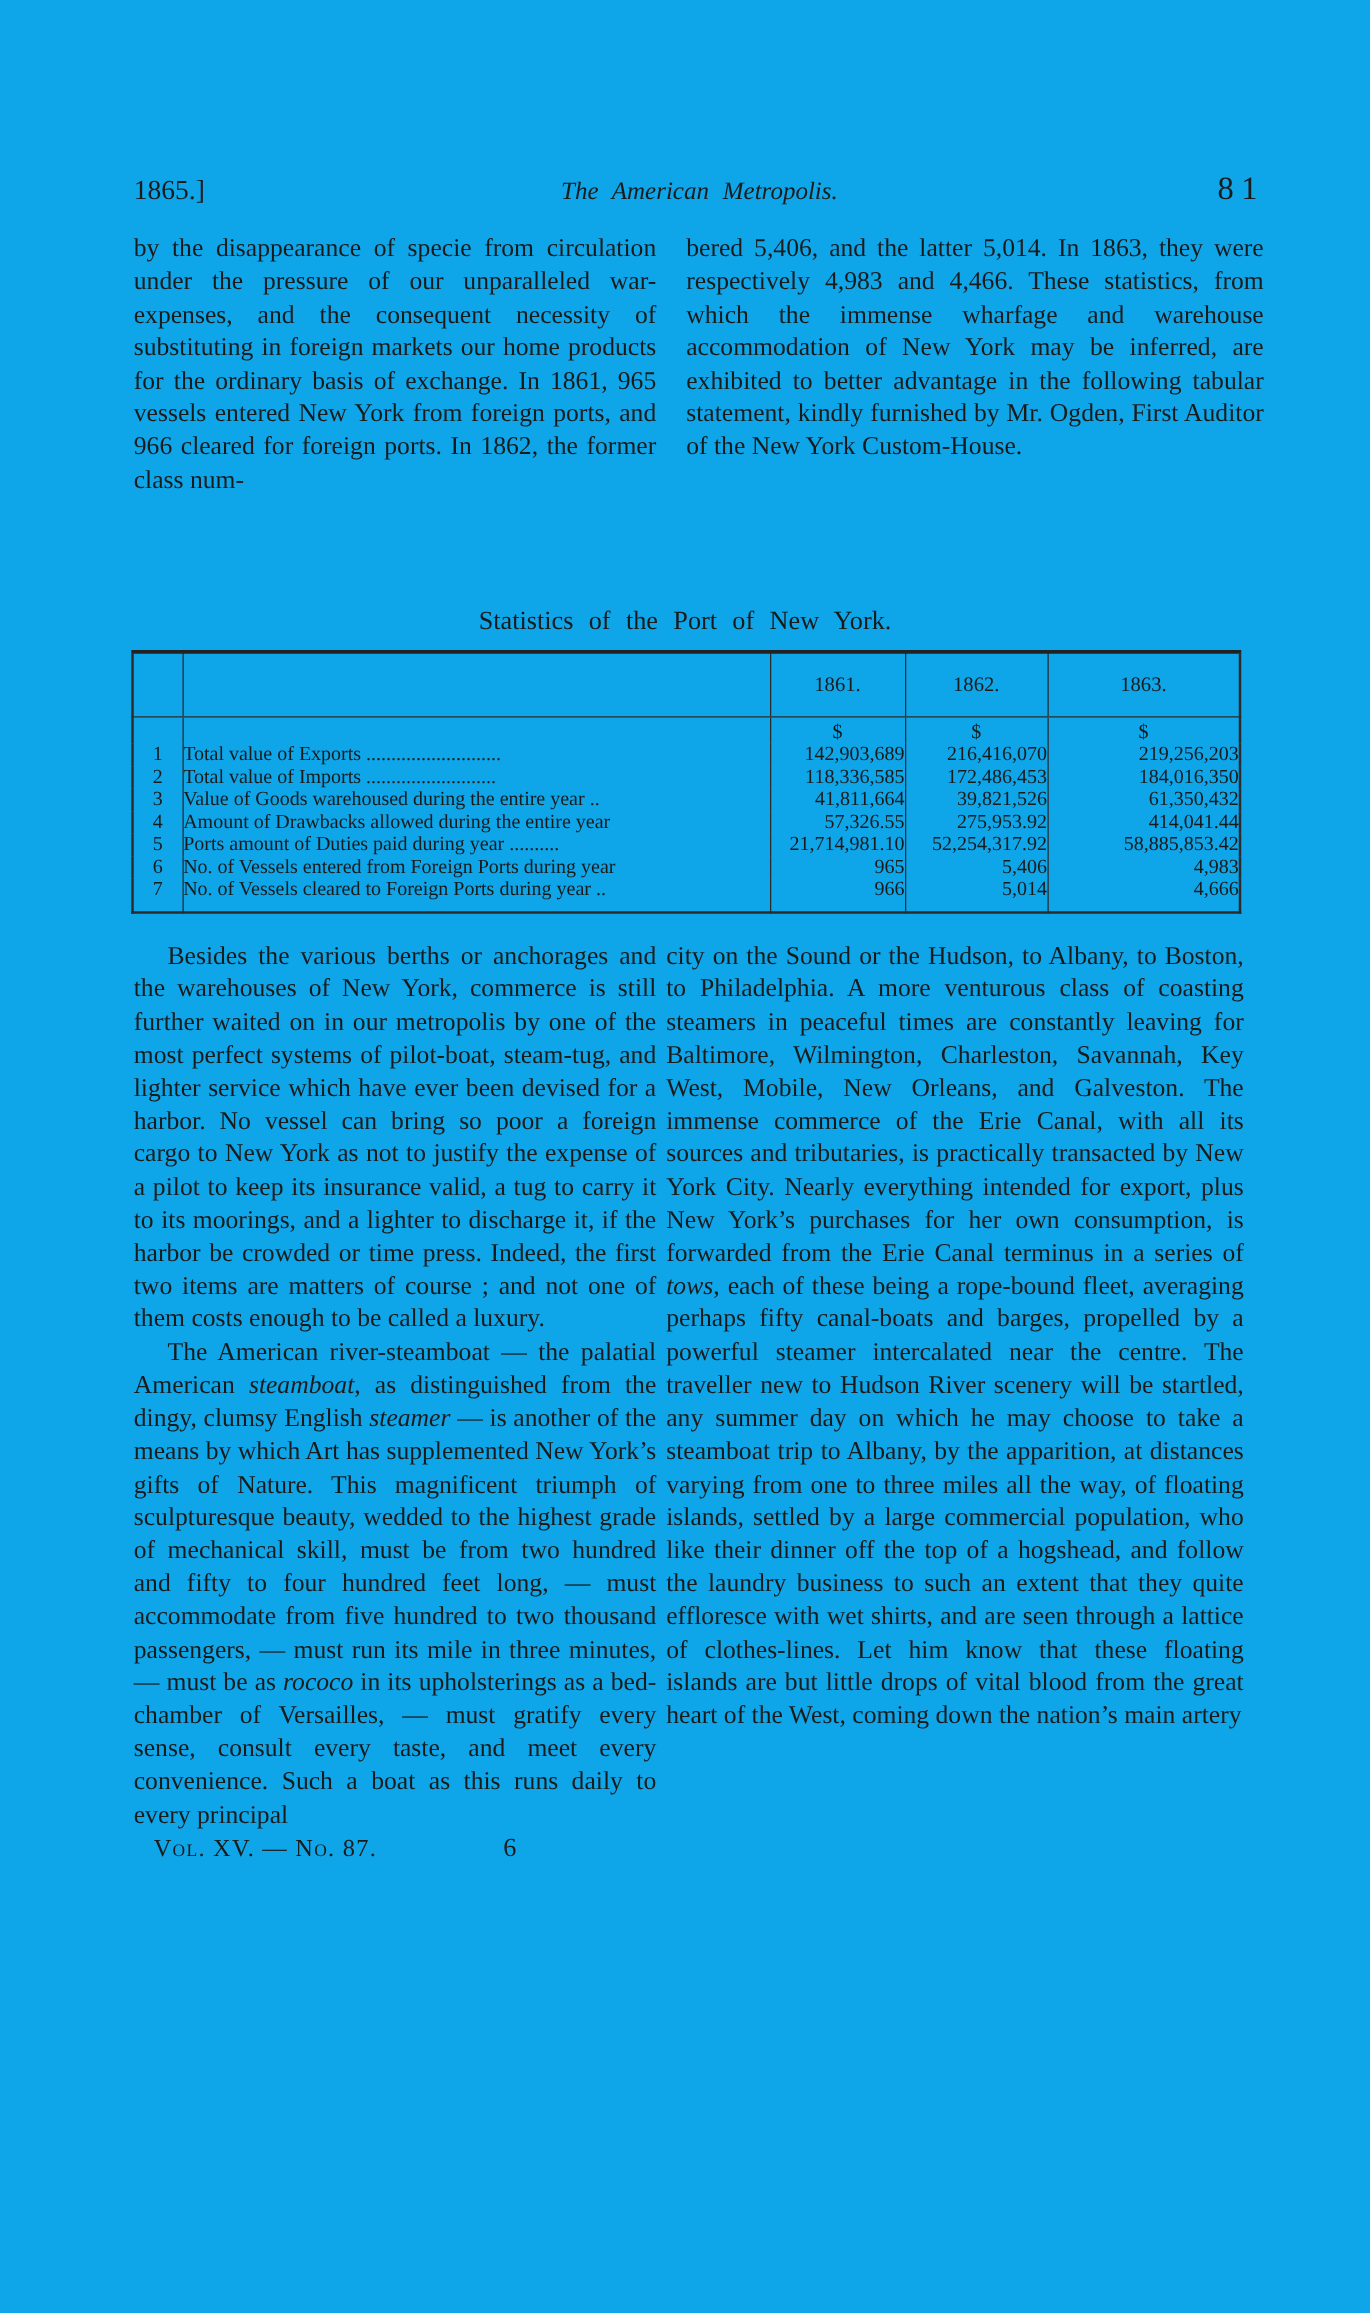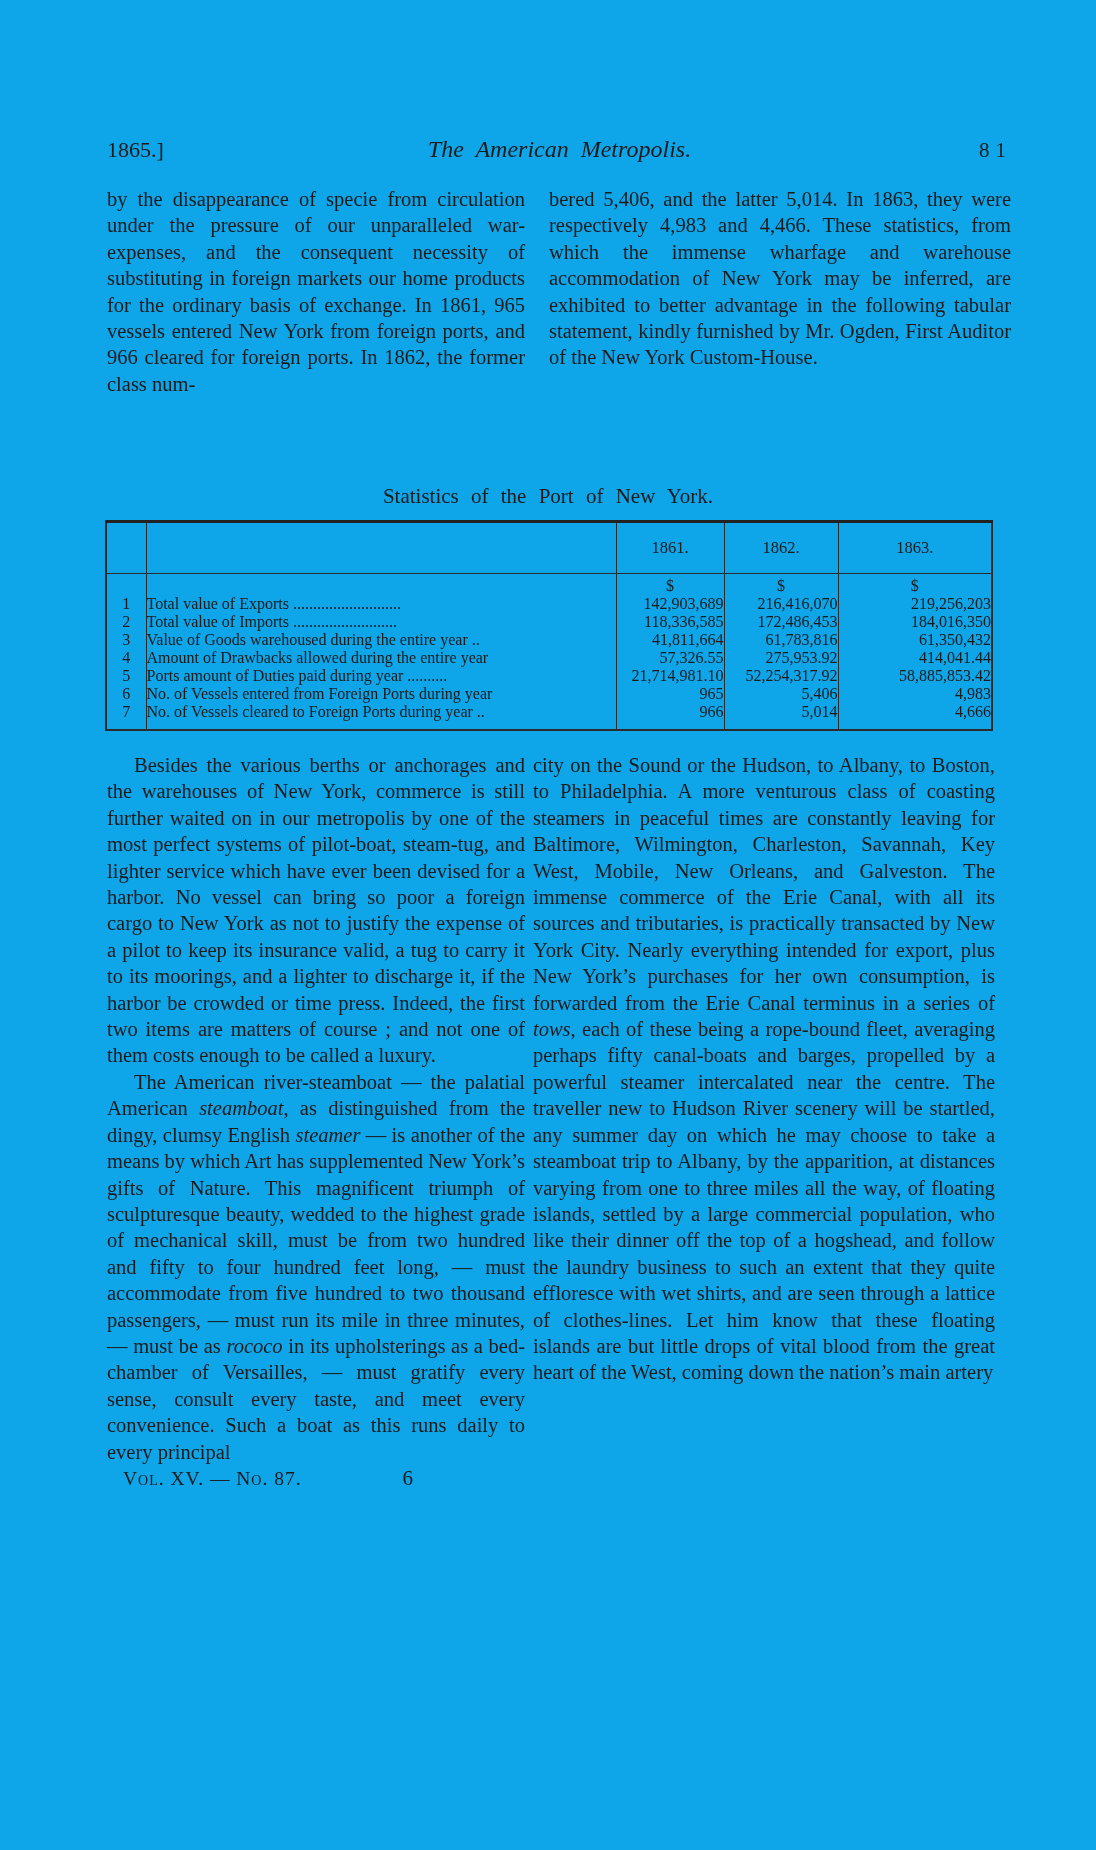--- a/index.html
+++ b/index.html
@@ -6,22 +6,22 @@
   body{width:1096px;height:1850px;background:#e9e9e7;}
   .page{
     position:relative;width:1096px;height:1850px;margin:0 auto;
     background:#0ea5e9;color:#1b1b1b;
     font-family:"Liberation Serif","DejaVu Serif",serif;
     overflow:hidden;
   }
   
   .page-header{position:absolute;top:136px;left:107px;width:905px;display:flex;align-items:baseline;}
   .hdr-left{width:160px;font-size:22px;}
-  .hdr-center{flex:1;text-align:center;font-style:italic;font-size:24px;word-spacing:6px;}
-  .hdr-right{width:160px;text-align:right;font-size:21px;letter-spacing:6px;}
+  .hdr-center{flex:1;text-align:center;font-style:italic;font-size:20px;word-spacing:6px;}
+  .hdr-right{width:160px;text-align:right;font-size:26px;letter-spacing:6px;}
   
   .text-top{position:absolute;top:186px;left:107px;width:904px;display:grid;grid-template-columns:418px 462px;column-gap:24px;}
   .text-bottom{position:absolute;top:752px;left:107px;width:904px;display:grid;grid-template-columns:418px 462px;column-gap:8px;}
   .para{margin:0;text-align:justify;font-size:20.5px;line-height:26.4px;hyphens:none;}
   .para.indent{text-indent:27px;}
   .it{font-style:italic;}
   
   .table-caption{position:absolute;top:484px;left:105px;width:886px;text-align:center;font-size:21px;word-spacing:7px;}
   .stat-table{
     position:absolute;top:520px;left:105px;width:886px;
@@ -108,21 +108,21 @@
           <td class="c-num">2</td>
           <td class="c-label">Total value of Imports ..........................</td>
           <td class="c-val v-int">118,336,585</td>
           <td class="c-val v-int">172,486,453</td>
           <td class="c-val v-int">184,016,350</td>
         </tr>
         <tr>
           <td class="c-num">3</td>
           <td class="c-label">Value of Goods warehoused during the entire year ..</td>
           <td class="c-val v-int">41,811,664</td>
-          <td class="c-val v-int">61,783,816</td>
+          <td class="c-val v-int">39,821,526</td>
           <td class="c-val v-int">61,350,432</td>
         </tr>
         <tr>
           <td class="c-num">4</td>
           <td class="c-label">Amount of Drawbacks allowed during the entire year</td>
           <td class="c-val v-dec">57,326.55</td>
           <td class="c-val v-dec">275,953.92</td>
           <td class="c-val v-dec">414,041.44</td>
         </tr>
         <tr>

